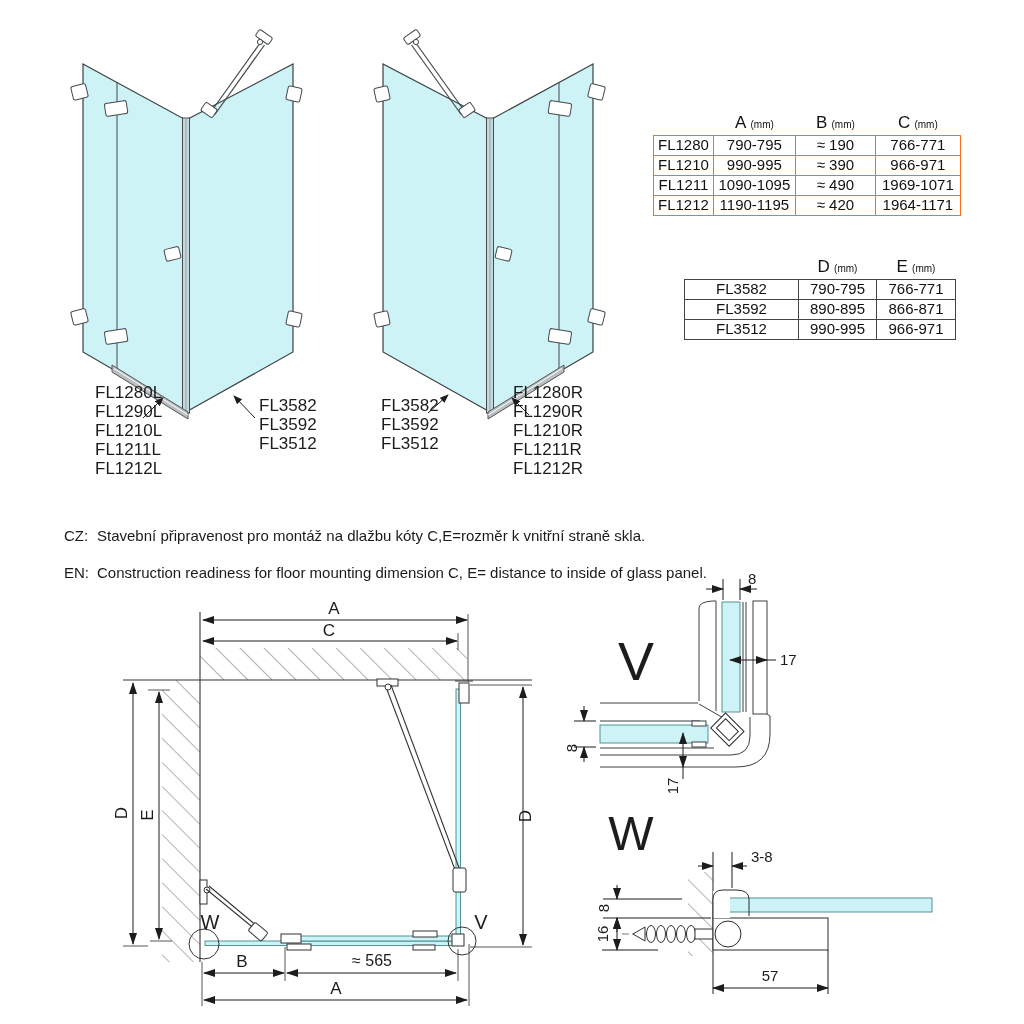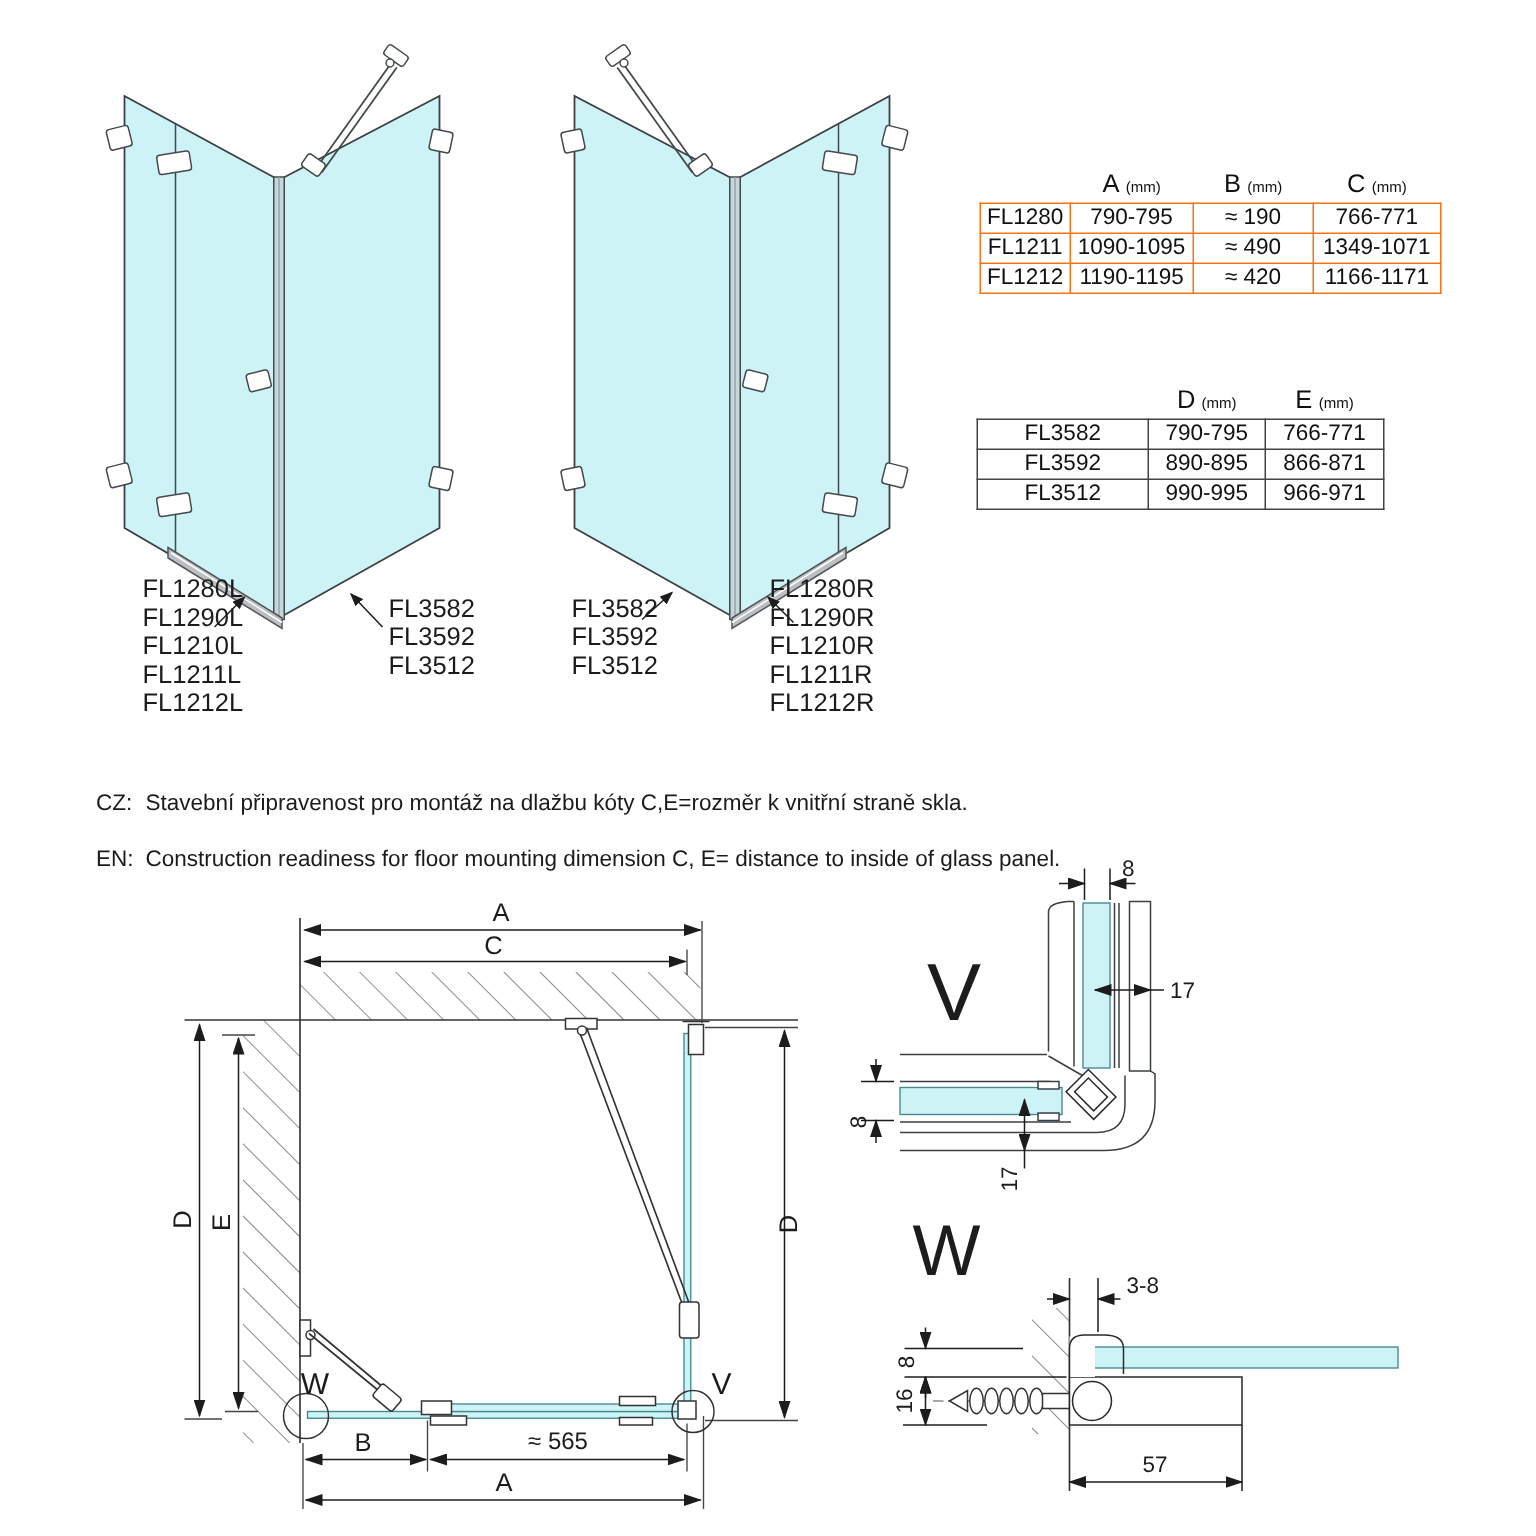--- a/index.html
+++ b/index.html
@@ -118,35 +118,41 @@
       </tr>
     </thead>
     <tbody>
         <tr>
         <td>FL1280</td>
         <td>790-795</td>
         <td>≈ 190</td>
         <td>766-771</td>
       </tr>
         <tr>
+        <td>FL1210</td>
+        <td>990-995</td>
+        <td>≈ 390</td>
+        <td>966-971</td>
+      </tr>
+        <tr>
         <td>FL1211</td>
         <td>1090-1095</td>
         <td>≈ 490</td>
-        <td>1349-1071</td>
+        <td>1969-1071</td>
       </tr>
         <tr>
         <td>FL1212</td>
         <td>1190-1195</td>
         <td>≈ 420</td>
-        <td>1166-1171</td>
+        <td>1964-1171</td>
       </tr>
       </tbody>
   </table>
 
-  <table class="dims abs" id="table2" style="left:651px;top:257px">
+  <table class="dims abs" id="table2" style="left:684px;top:257px">
     <thead>
       <tr>
         <th style="width:114px"></th>
         <th style="width:78px"><span class="big">D</span> <span class="small">(mm)</span></th>
         <th style="width:79px"><span class="big">E</span> <span class="small">(mm)</span></th>
       </tr>
     </thead>
     <tbody>
         <tr>
         <td>FL3582</td>

